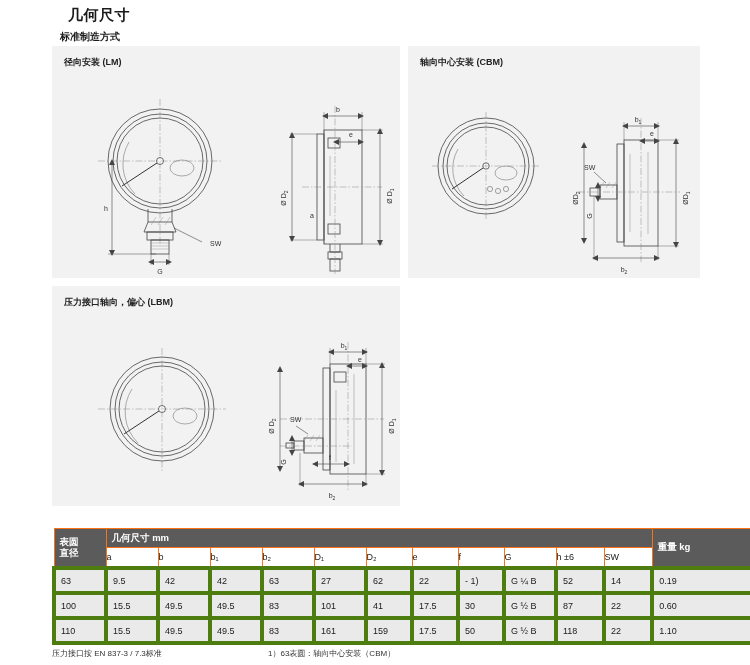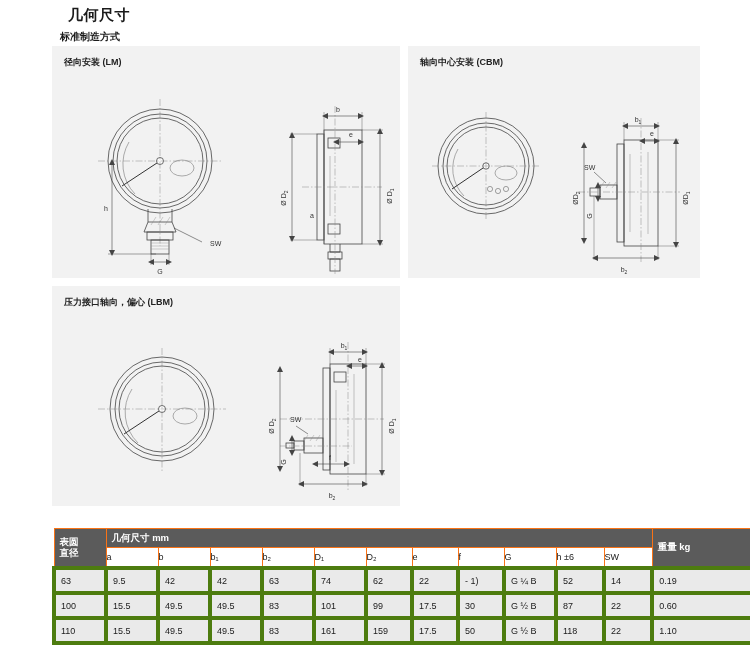--- a/index.html
+++ b/index.html
@@ -391,37 +391,37 @@
           <td>SW</td>
         </tr>
       </thead>
       <tbody>
         <tr>
           <td>63</td>
           <td>9.5</td>
           <td>42</td>
           <td>42</td>
           <td>63</td>
-          <td>74</td>
+          <td>27</td>
           <td>62</td>
           <td>22</td>
           <td>- 1)</td>
           <td>G ¼ B</td>
           <td>52</td>
           <td>14</td>
           <td>0.19</td>
         </tr>
         <tr>
           <td>100</td>
           <td>15.5</td>
           <td>49.5</td>
           <td>49.5</td>
           <td>83</td>
           <td>101</td>
-          <td>99</td>
+          <td>41</td>
           <td>17.5</td>
           <td>30</td>
           <td>G ½ B</td>
           <td>87</td>
           <td>22</td>
           <td>0.60</td>
         </tr>
         <tr>
           <td>110</td>
           <td>15.5</td>
@@ -432,15 +432,19 @@
           <td>159</td>
           <td>17.5</td>
           <td>50</td>
           <td>G ½ B</td>
           <td>118</td>
           <td>22</td>
           <td>1.10</td>
         </tr>
       </tbody>
     </table>
+    <div class="footnote-row">
+      <span class="footnote-left">压力接口按 EN 837-3 / 7.3标准</span>
+      <span class="footnote-right">1）63表圆：轴向中心安装（CBM）</span>
+    </div>
   </div>
 
 </div>
 
 </body></html>

